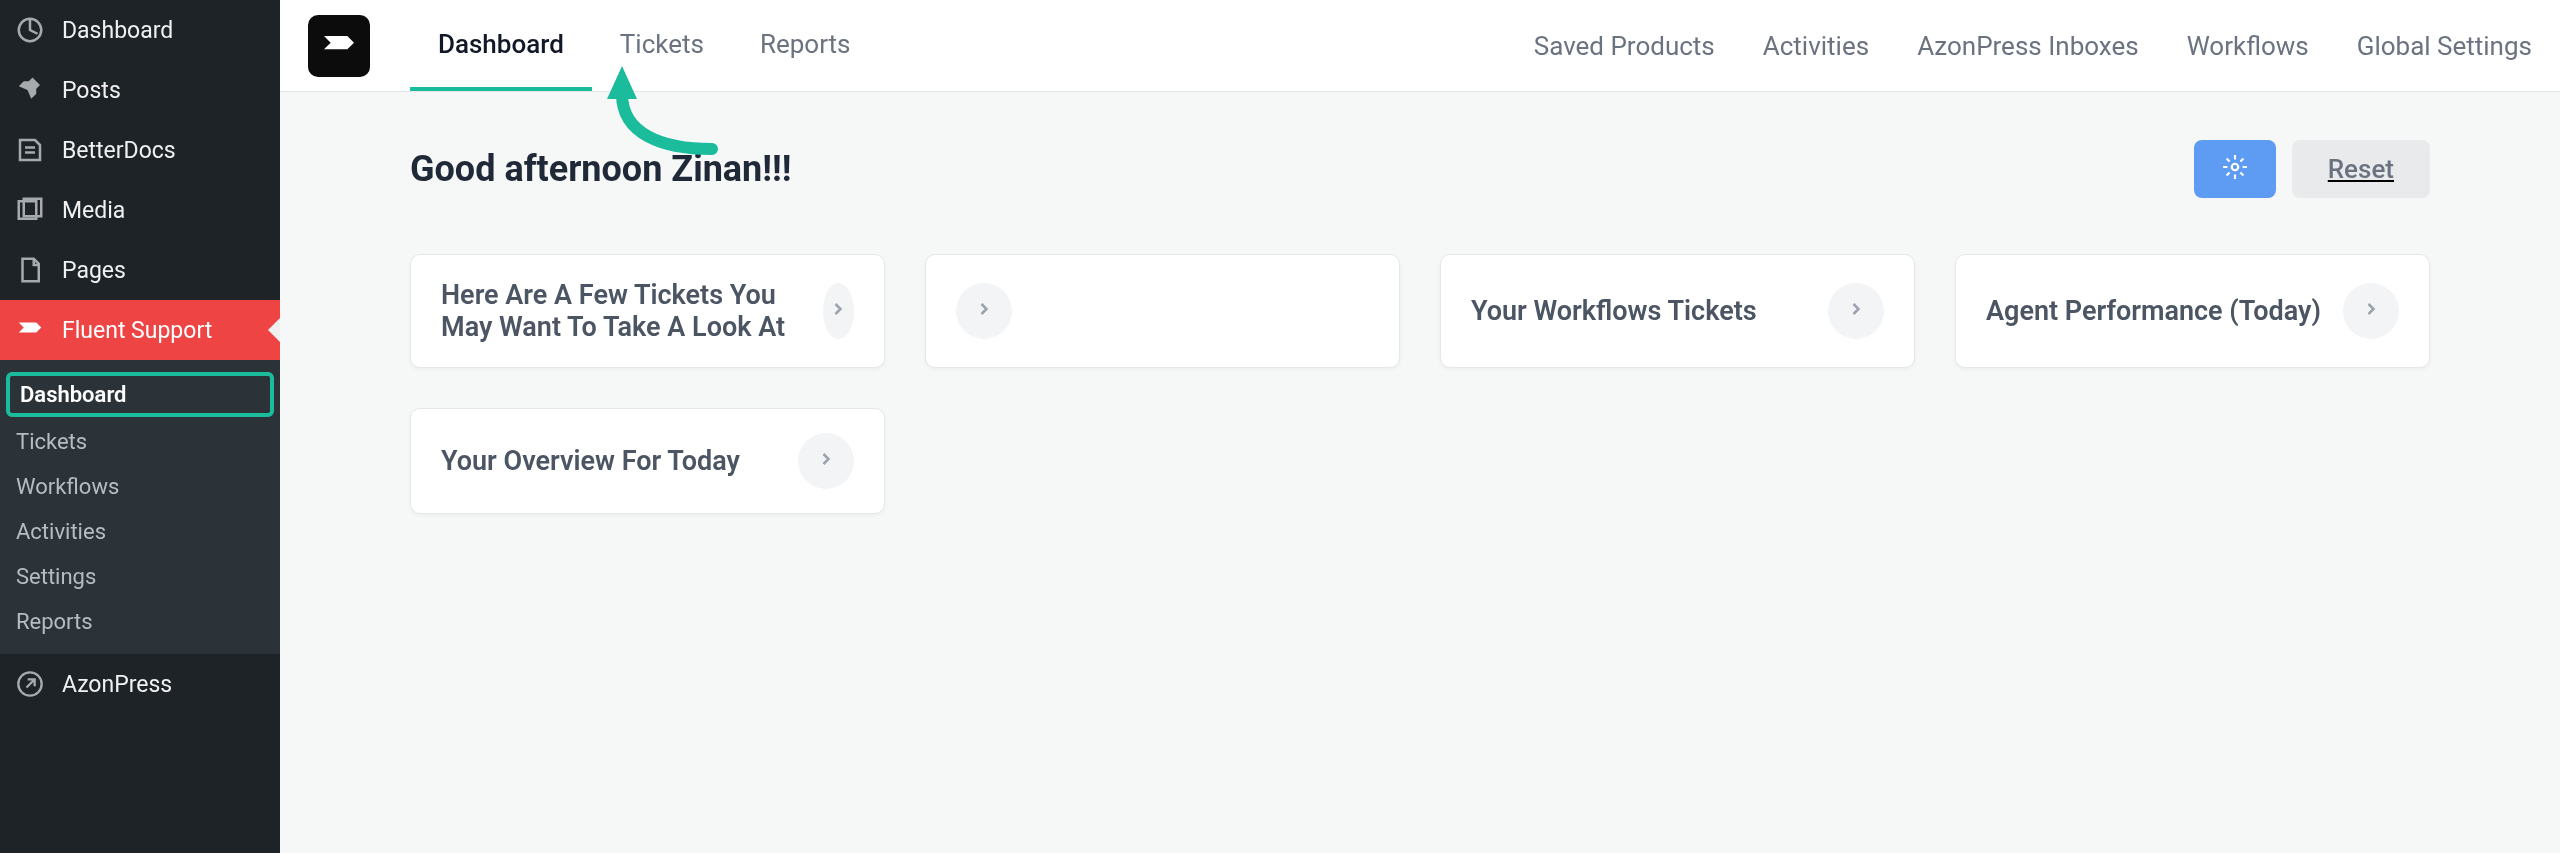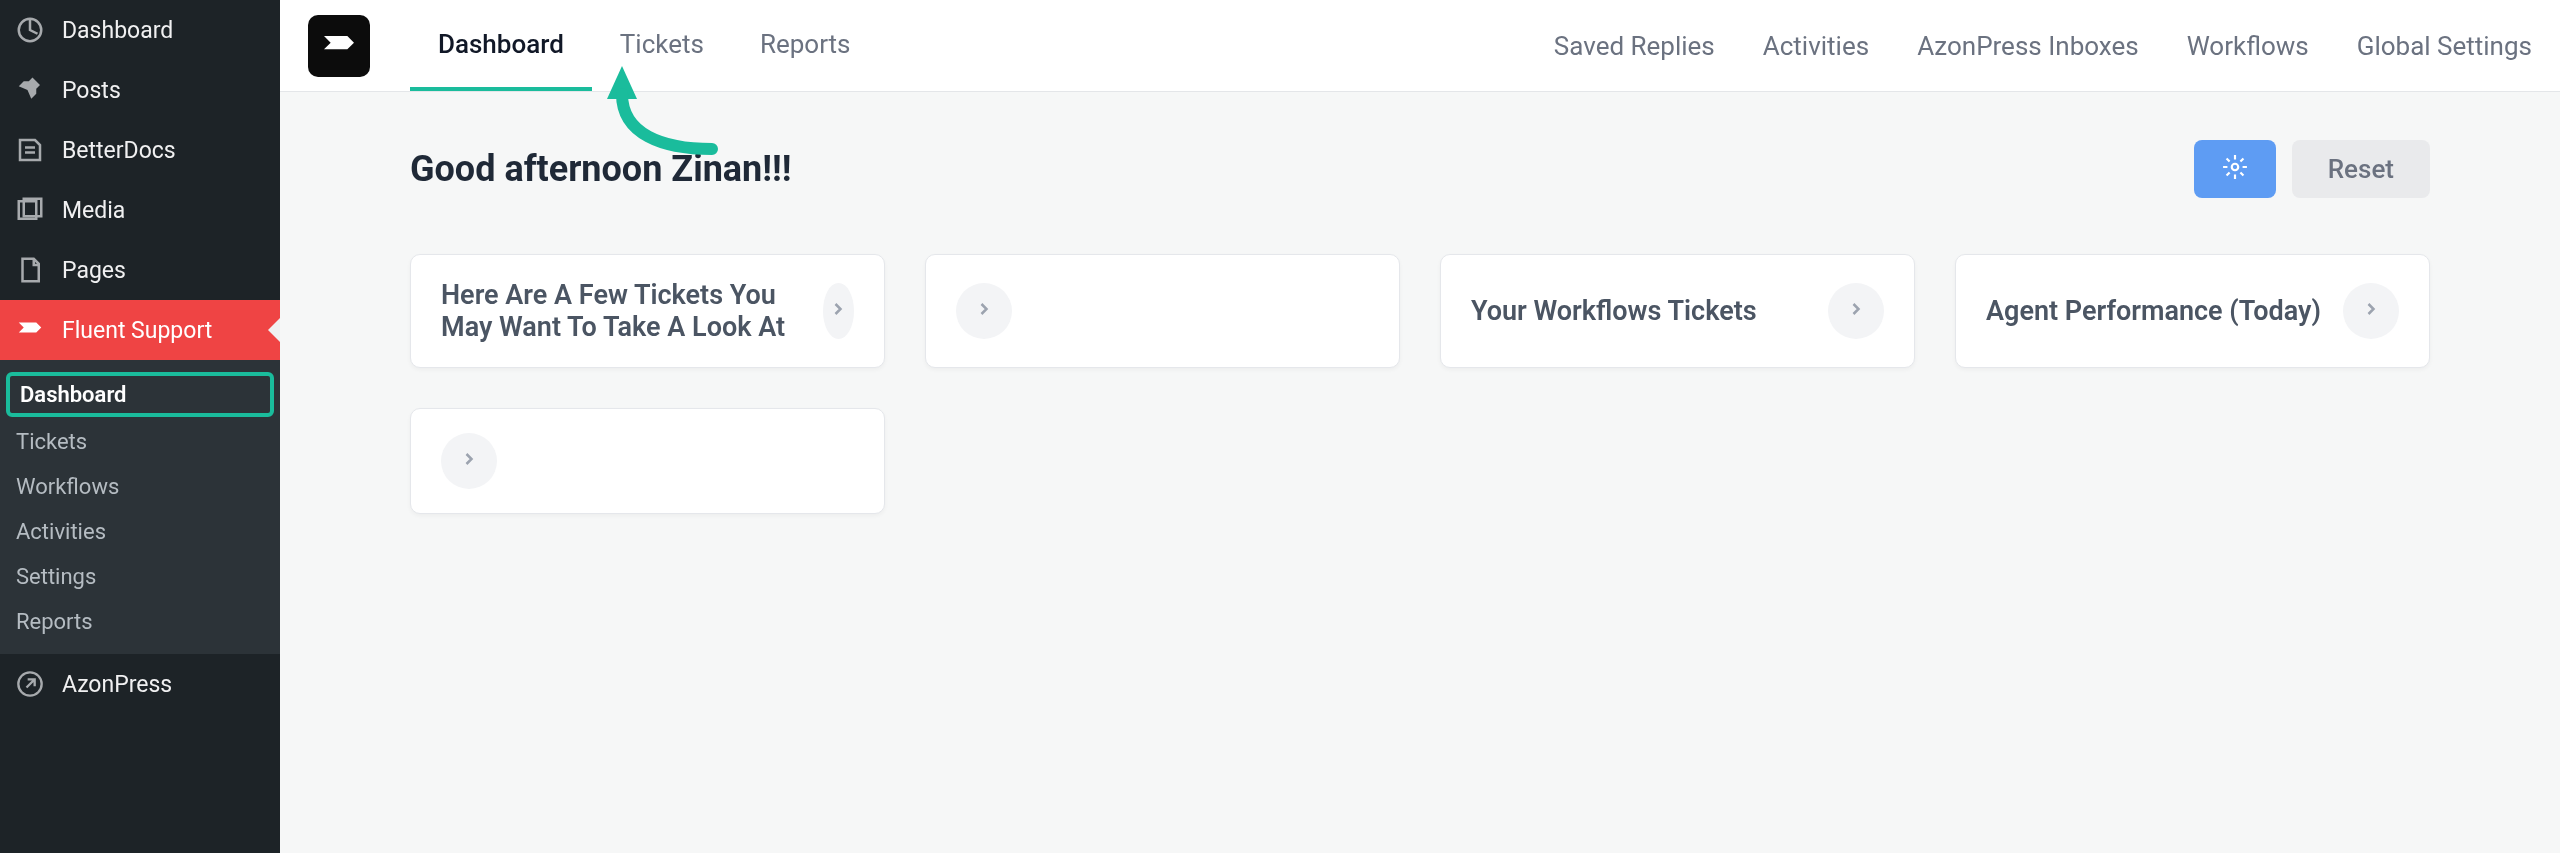--- a/index.html
+++ b/index.html
@@ -159,20 +159,21 @@
     }
     .greeting {
       font-size: 36px;
       font-weight: 700;
       color: #1f2937;
     }
     .content-header-actions {
       margin-left: auto;
       display: flex;
       gap: 16px;
+      text-decoration: underline;
     }
     .gear-btn {
       width: 82px;
       height: 58px;
       background: #5e9cf3;
       border-radius: 8px;
       display: flex;
       align-items: center;
       justify-content: center;
       cursor: pointer;
@@ -343,21 +344,21 @@
           <path d="M20 40 C20 80 60 95 110 95" stroke="#1abc9c" stroke-width="12" fill="none" stroke-linecap="round"></path>
         </svg>
       </div>
       <div class="topbar-tab">
         <span>Reports</span>
       </div>
     </div>
 
     <div class="topbar-right">
       <div class="topbar-right-item">
-        <span>Saved Replies</span>
+        <span>Saved Products</span>
       </div>
       <div class="topbar-right-item">
         <span>Activities</span>
       </div>
       <div class="topbar-right-item">
         <span>AzonPress Inboxes</span>
       </div>
       <div class="topbar-right-item">
         <span>Workflows</span>
       </div>
@@ -425,20 +426,21 @@
         <span class="card-chevron">
           <span>
             <svg width="20" height="20" viewBox="0 0 24 24" fill="none" stroke="#9ca3af" stroke-width="3">
                 <path d="M9 6l6 6-6 6"></path>
               </svg>
           </span>
         </span>
       </div>
 
       <div class="card left-only">
+        <span class="card-title">Your Overview For Today</span>
         <span class="card-chevron">
           <span>
             <svg width="20" height="20" viewBox="0 0 24 24" fill="none" stroke="#9ca3af" stroke-width="3">
                 <path d="M9 6l6 6-6 6"></path>
               </svg>
           </span>
         </span>
       </div>
 
     </div>

